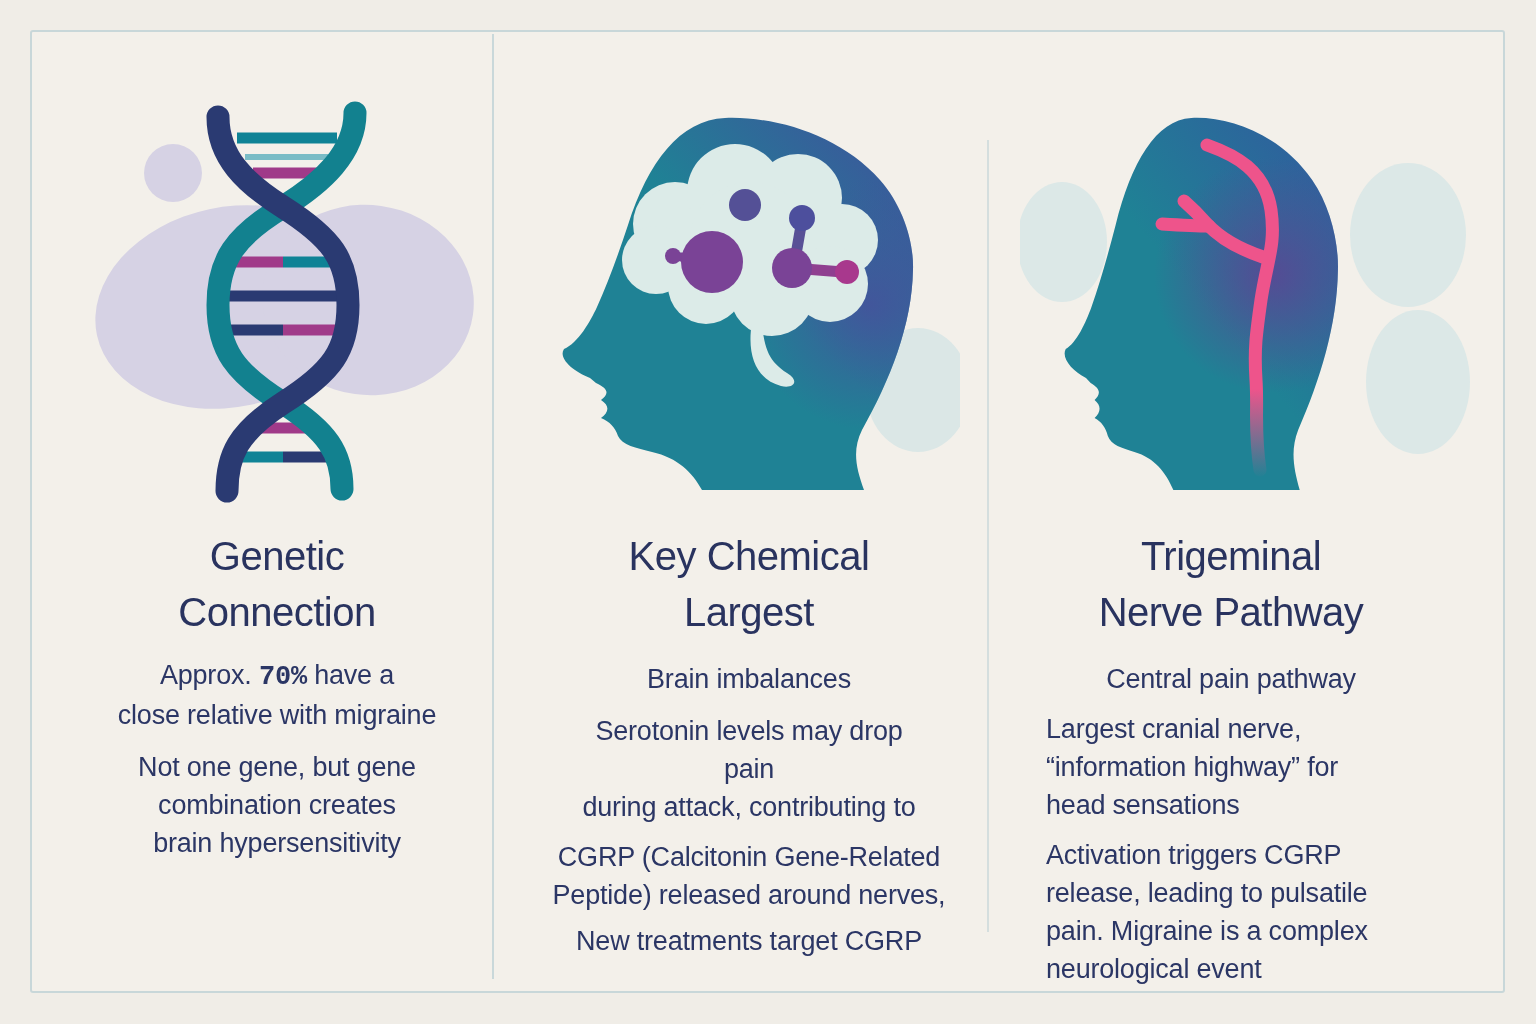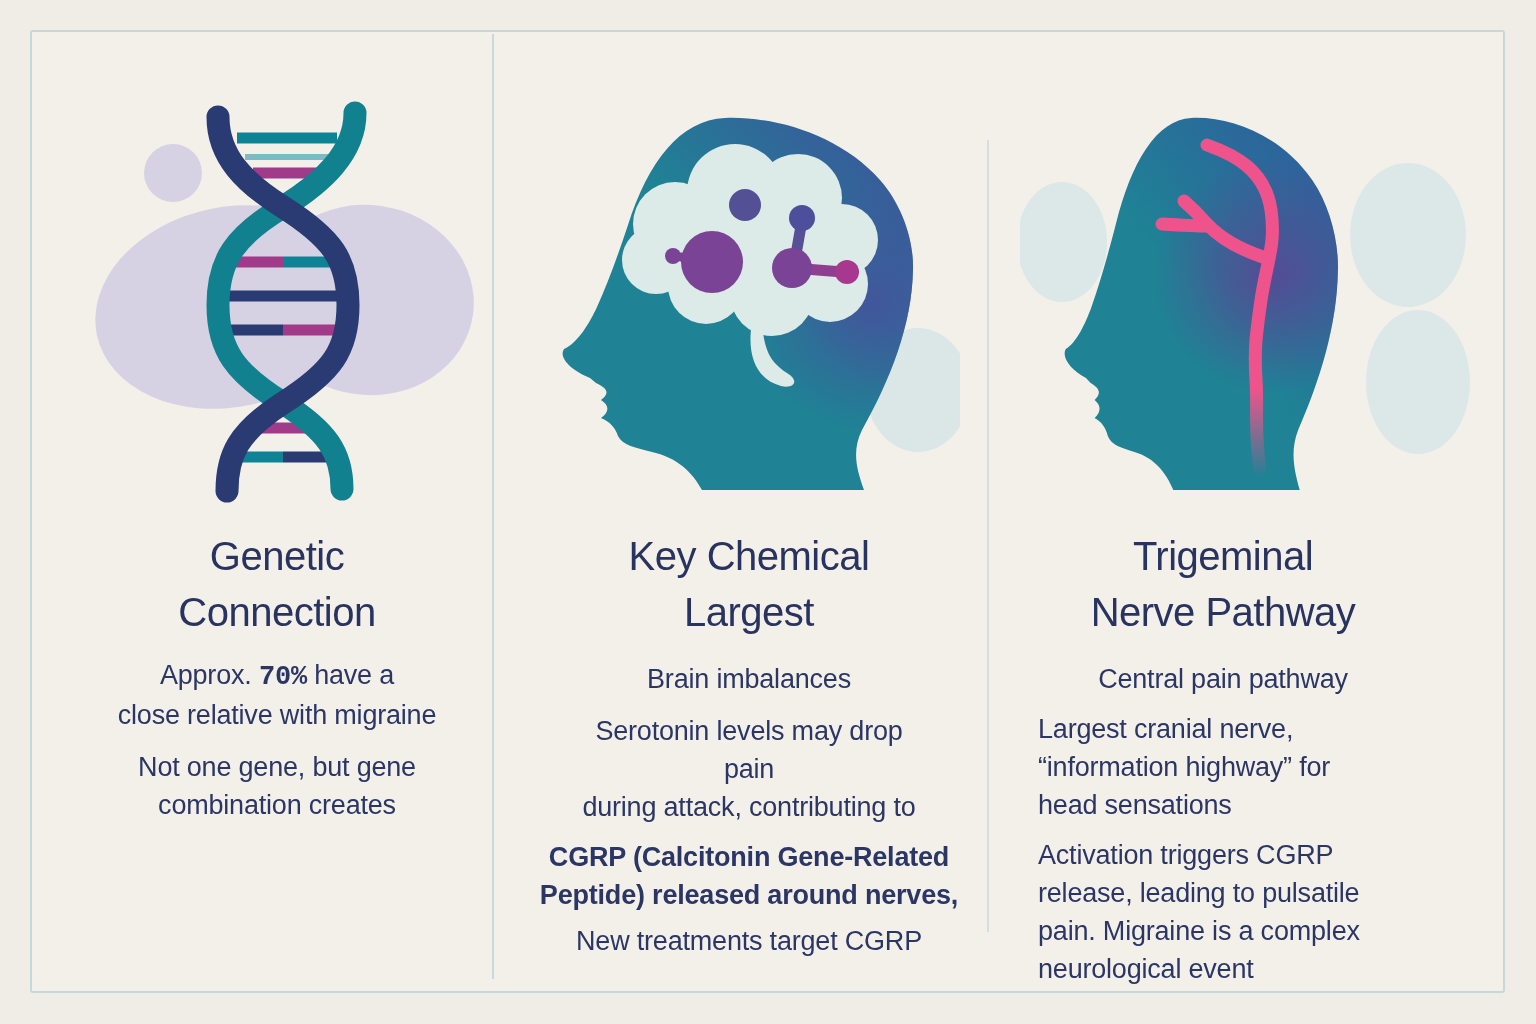--- a/index.html
+++ b/index.html
@@ -13,33 +13,33 @@
     position:absolute;left:30px;top:30px;width:1471px;height:959px;
     background:#f3f0ea;border:2px solid #c8d7d9;border-radius:3px;
   }
   .divider{position:absolute;width:2px;background:#c9d8da;}
   .divider-1{left:492px;top:34px;height:945px;}
   .divider-2{left:987px;top:140px;height:792px;opacity:.75;}
   .illu{position:absolute;}
   .coltext{position:absolute;text-align:center;color:#2b3665;}
   .coltext-1{left:40px;top:498px;width:474px;}
   .coltext-2{left:505px;top:498px;width:488px;}
-  .coltext-3{left:988px;top:498px;width:470px;}
+  .coltext-3{left:988px;top:498px;width:470px;padding-left:8px;}
   h2.col-title{
     margin:16px;padding-top:14px;
     font-size:40px;line-height:56px;font-weight:normal;
     color:#29335f;letter-spacing:-.5px;
   }
   h2.col-title span{display:block;}
   .para{margin:14px 0 0 0;font-size:27px;line-height:38px;letter-spacing:-.2px;font-weight:500;}
   .para.first{margin-top:20px;}
   .para .line{display:block;white-space:nowrap;}
   .para .b{font-weight:bold;font-family:Liberation Mono, monospace;}
   .coltext-3 .para.left{text-align:left;padding-left:50px;margin-top:12px;}
-  .coltext-2 .para.cgrp{margin-top:12px;font-weight:bold;}
+  .coltext-2 .para.cgrp{margin-top:12px;}
   .coltext-2 .para.last{margin-top:8px;}
 </style>
 </head>
 <body>
 
 <div class="frame"></div>
 <div class="divider divider-1"></div>
 <div class="divider divider-2"></div>
 
 <svg class="illu" style="left:70px;top:95px" width="420" height="410" viewBox="0 0 420 410">
@@ -149,20 +149,21 @@
     <span>Genetic</span>
     <span>Connection</span>
   </h2>
   <p class="para">
     <span class="line"><span>Approx. </span><span class="b">70%</span><span> have a</span></span>
     <span class="line">close relative with migraine</span>
   </p>
   <p class="para">
     <span class="line">Not one gene, but gene</span>
     <span class="line">combination creates</span>
+    <span class="line">brain hypersensitivity</span>
   </p>
 </section>
 
 <section class="coltext coltext-2">
   <h2 class="col-title">
     <span>Key Chemical</span>
     <span>Largest</span>
   </h2>
   <p class="para first">
     <span class="line">Brain imbalances</span>

